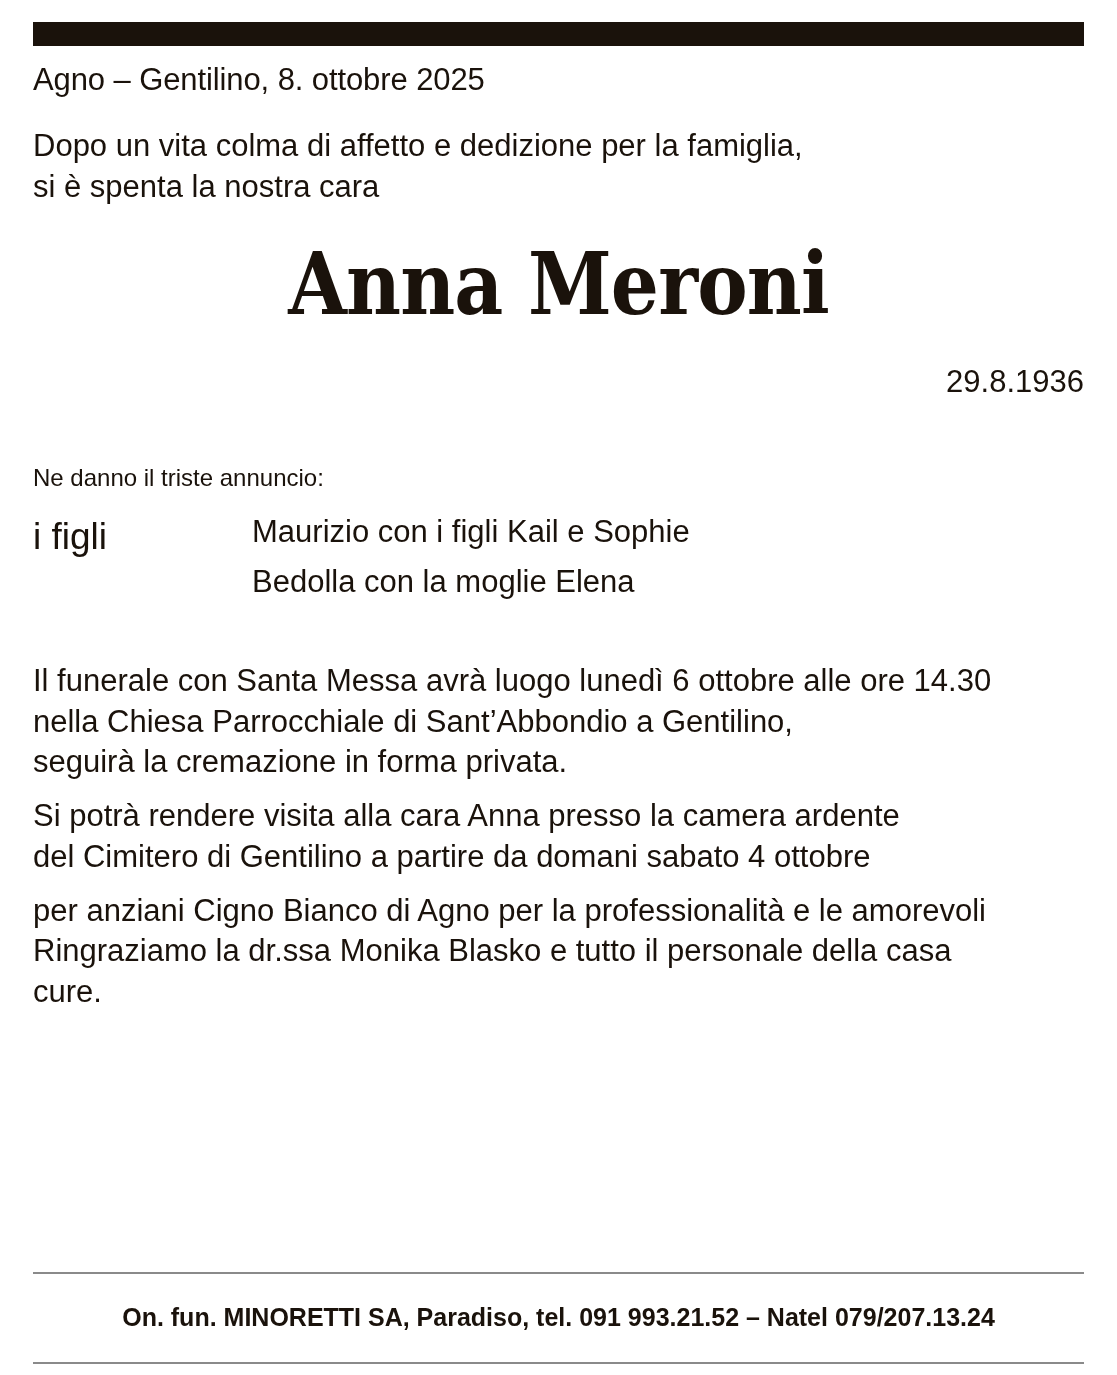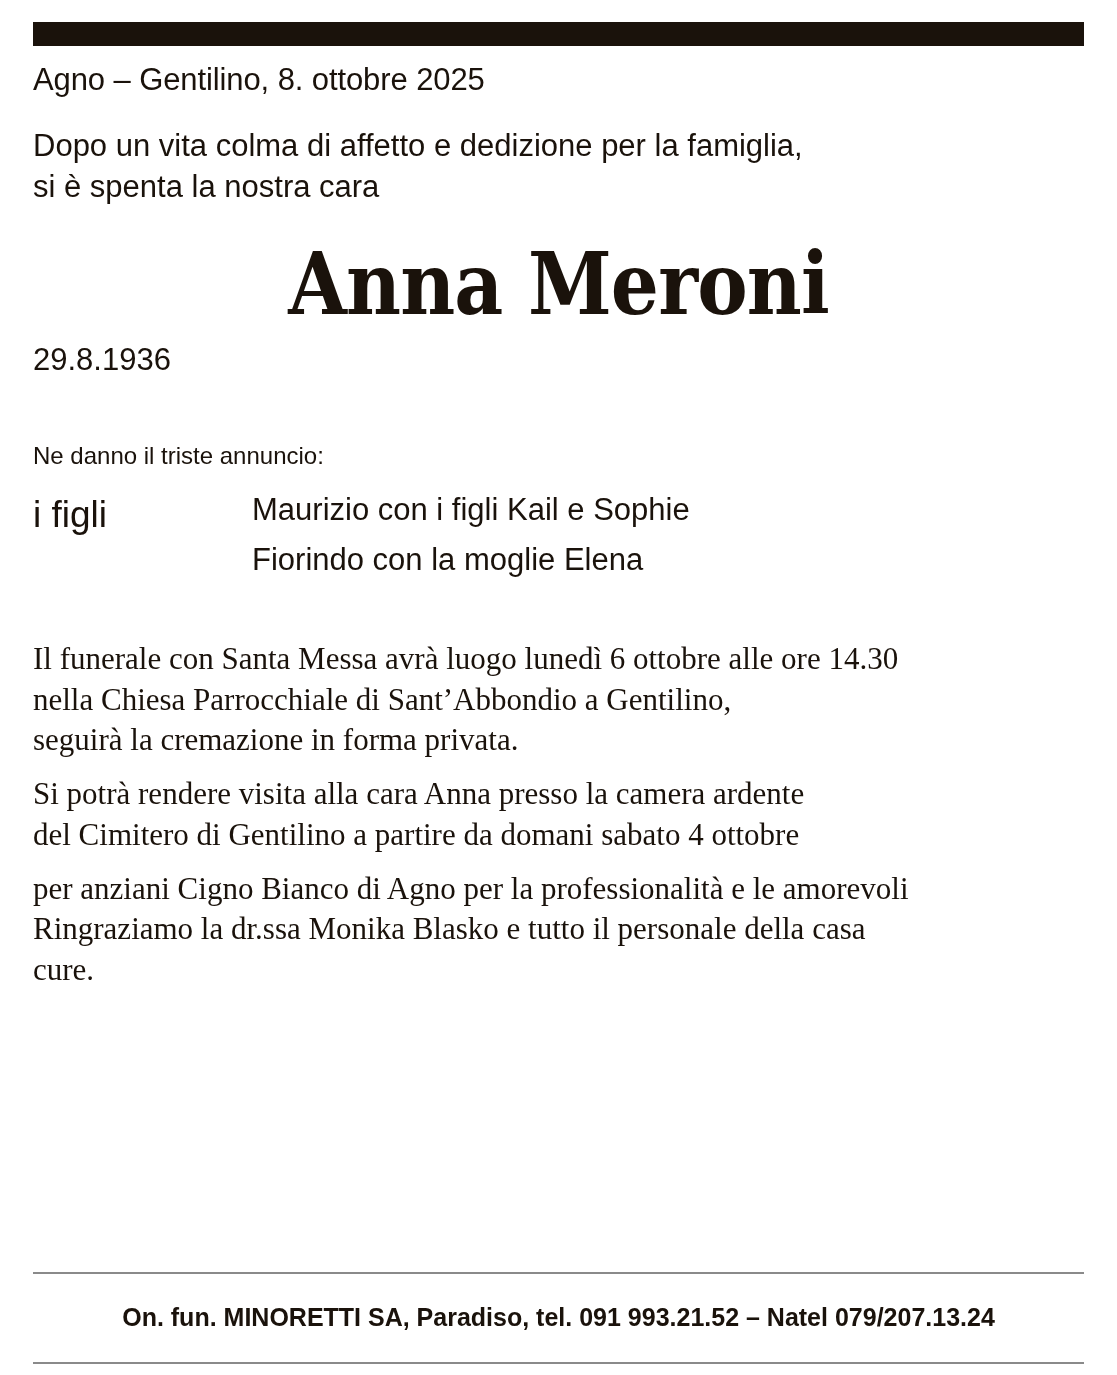--- a/index.html
+++ b/index.html
@@ -58,22 +58,22 @@
     font-weight: 700;
     font-size: 86px;
     line-height: 1.0;
     letter-spacing: -1px;
     transform: scaleX(0.88);
     transform-origin: center center;
   }
 
   
   .birth-date {
-    margin-top: 14px;
-    text-align: left;
+    margin-top: 36px;
+    text-align: right;
     font-size: 31px;
     line-height: 1.2;
   }
 
   
   .announce-head {
     margin-top: 64px;
     font-size: 24px;
     line-height: 1.2;
   }
@@ -103,21 +103,21 @@
   
   .body-block {
     margin-top: 54px;
   }
   .para {
     font-size: 31px;
     line-height: 1.30;
     margin: 0 0 14px 0;
   }
   .para:last-child { margin-bottom: 0; }
-  .para .line { display: block; white-space: nowrap; font-family: Liberation Serif, serif; }
+  .para .line { display: block; white-space: nowrap; }
 
   
   .footer {
     position: absolute;
     left: 33px;
     right: 33px;
     bottom: 33px;
   }
   .rule {
     height: 2px;
@@ -150,21 +150,21 @@
 
   <div class="birth-date">29.8.1936</div>
 
   <div class="announce-head">Ne danno il triste annuncio:</div>
 
   <div class="survivors">
     <div class="survivors-row">
       <div class="survivors-label">i figli</div>
       <div class="survivors-names">
         <div class="survivor">Maurizio con i figli Kail e Sophie</div>
-        <div class="survivor">Fiorindo con la moglie Elena</div>
+        <div class="survivor">Bedolla con la moglie Elena</div>
       </div>
     </div>
   </div>
 
   <div class="body-block">
 
     <p class="para">
       <span class="line">Il funerale con Santa Messa avrà luogo lunedì 6 ottobre alle ore 14.30</span>
       <span class="line">nella Chiesa Parrocchiale di Sant’Abbondio a Gentilino,</span>
       <span class="line">seguirà la cremazione in forma privata.</span>

